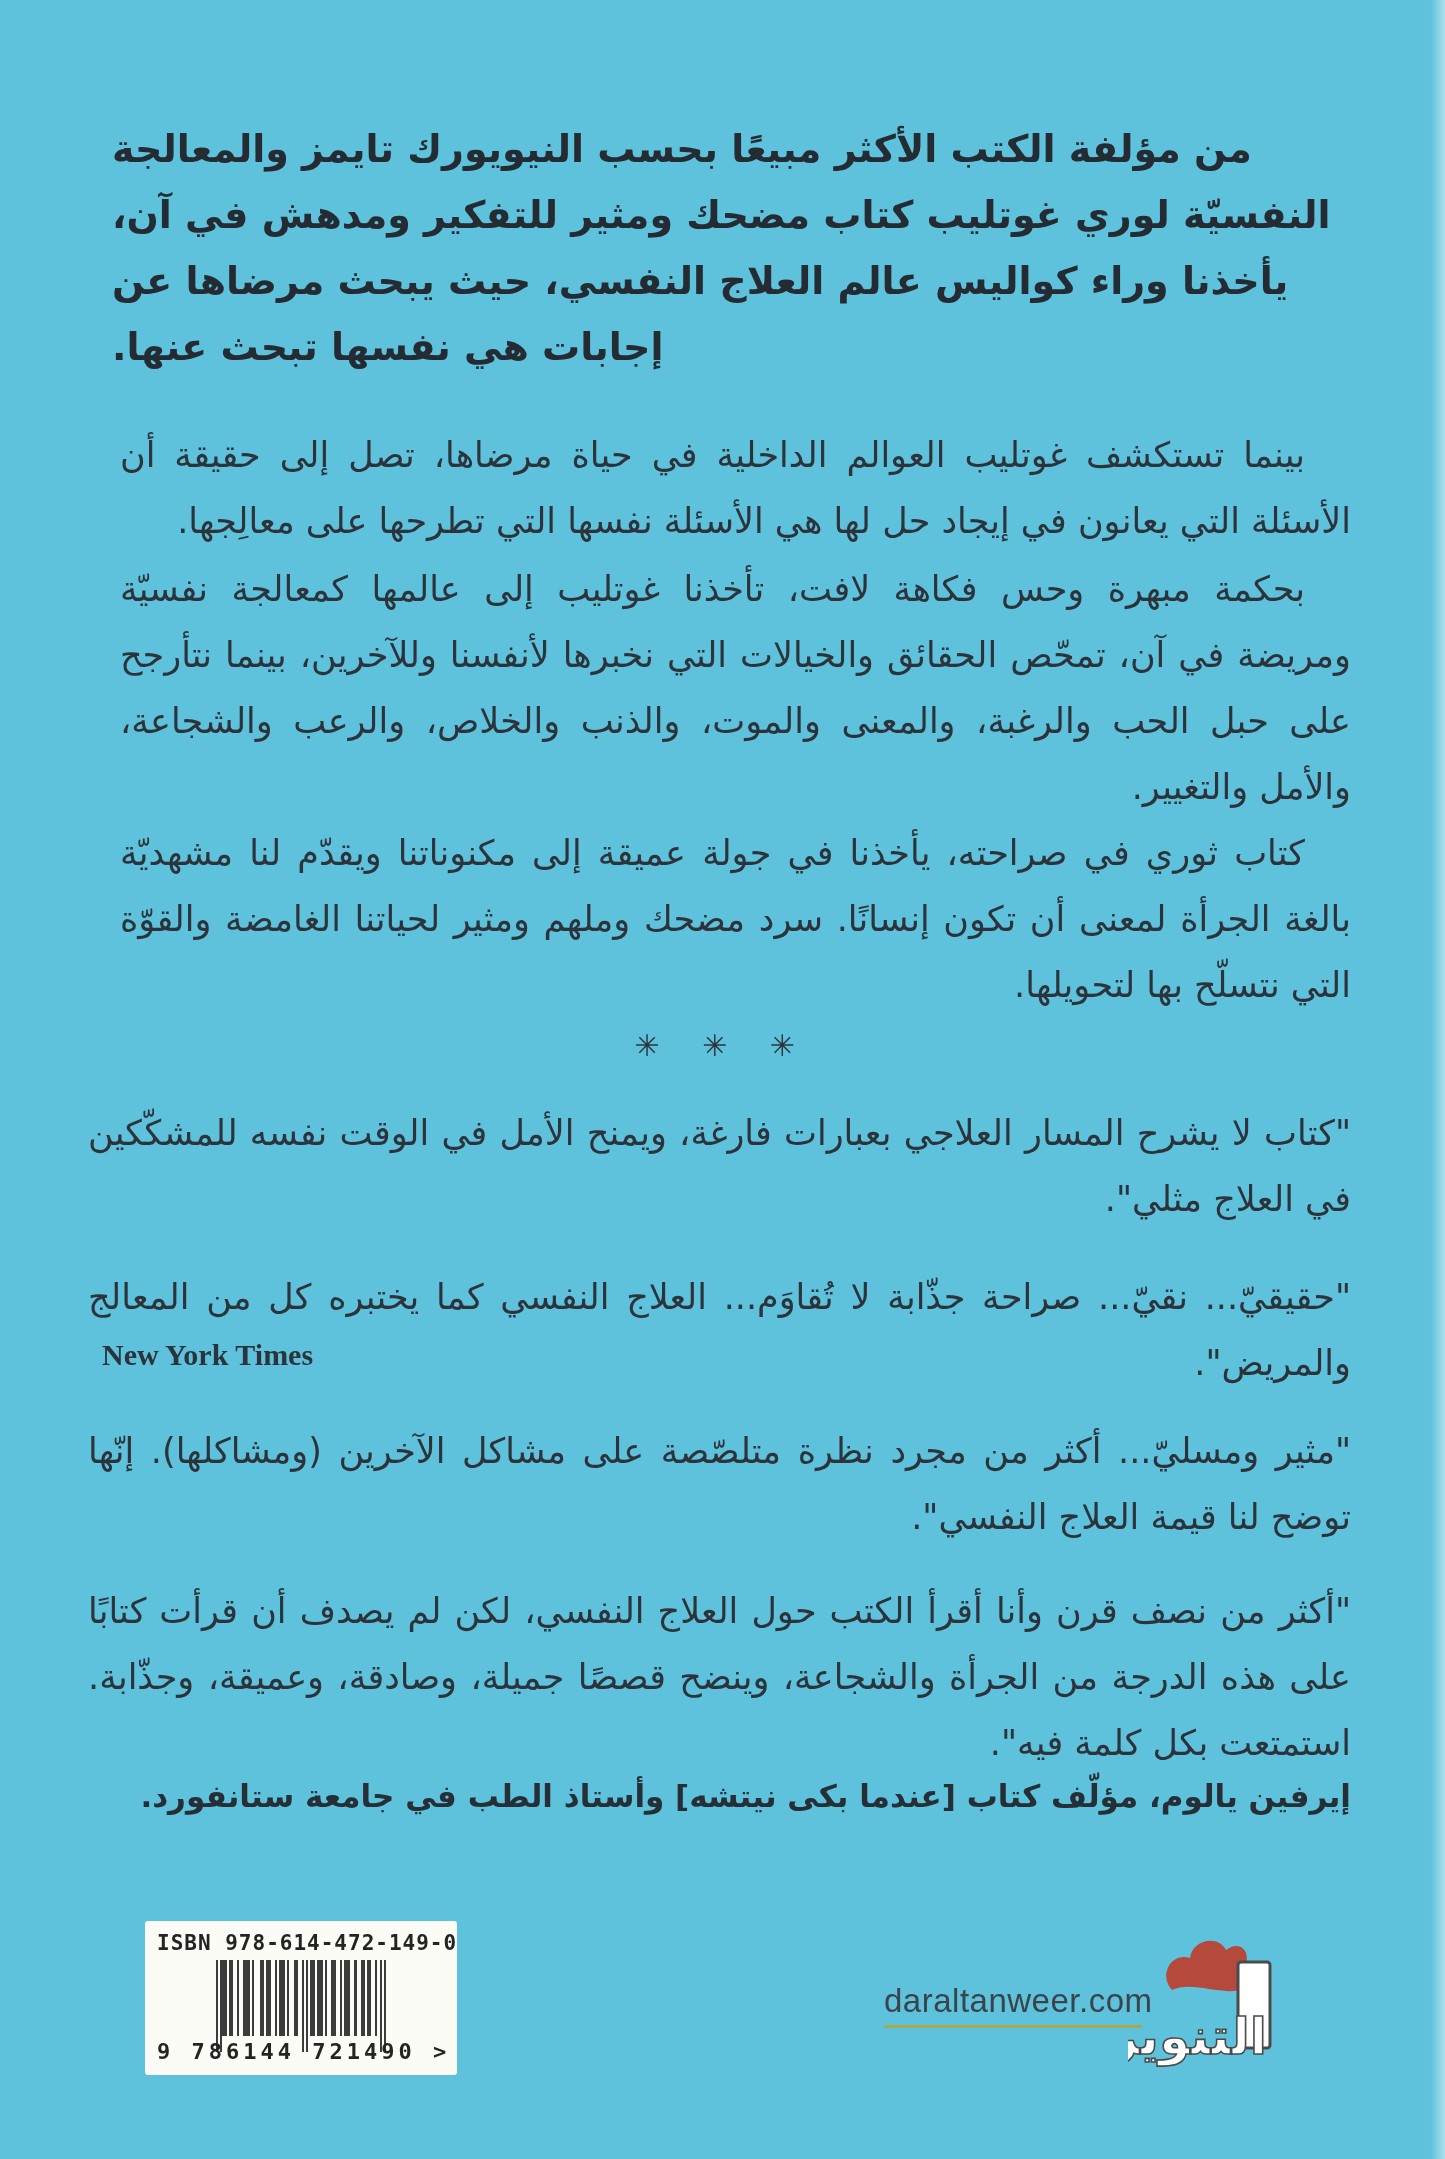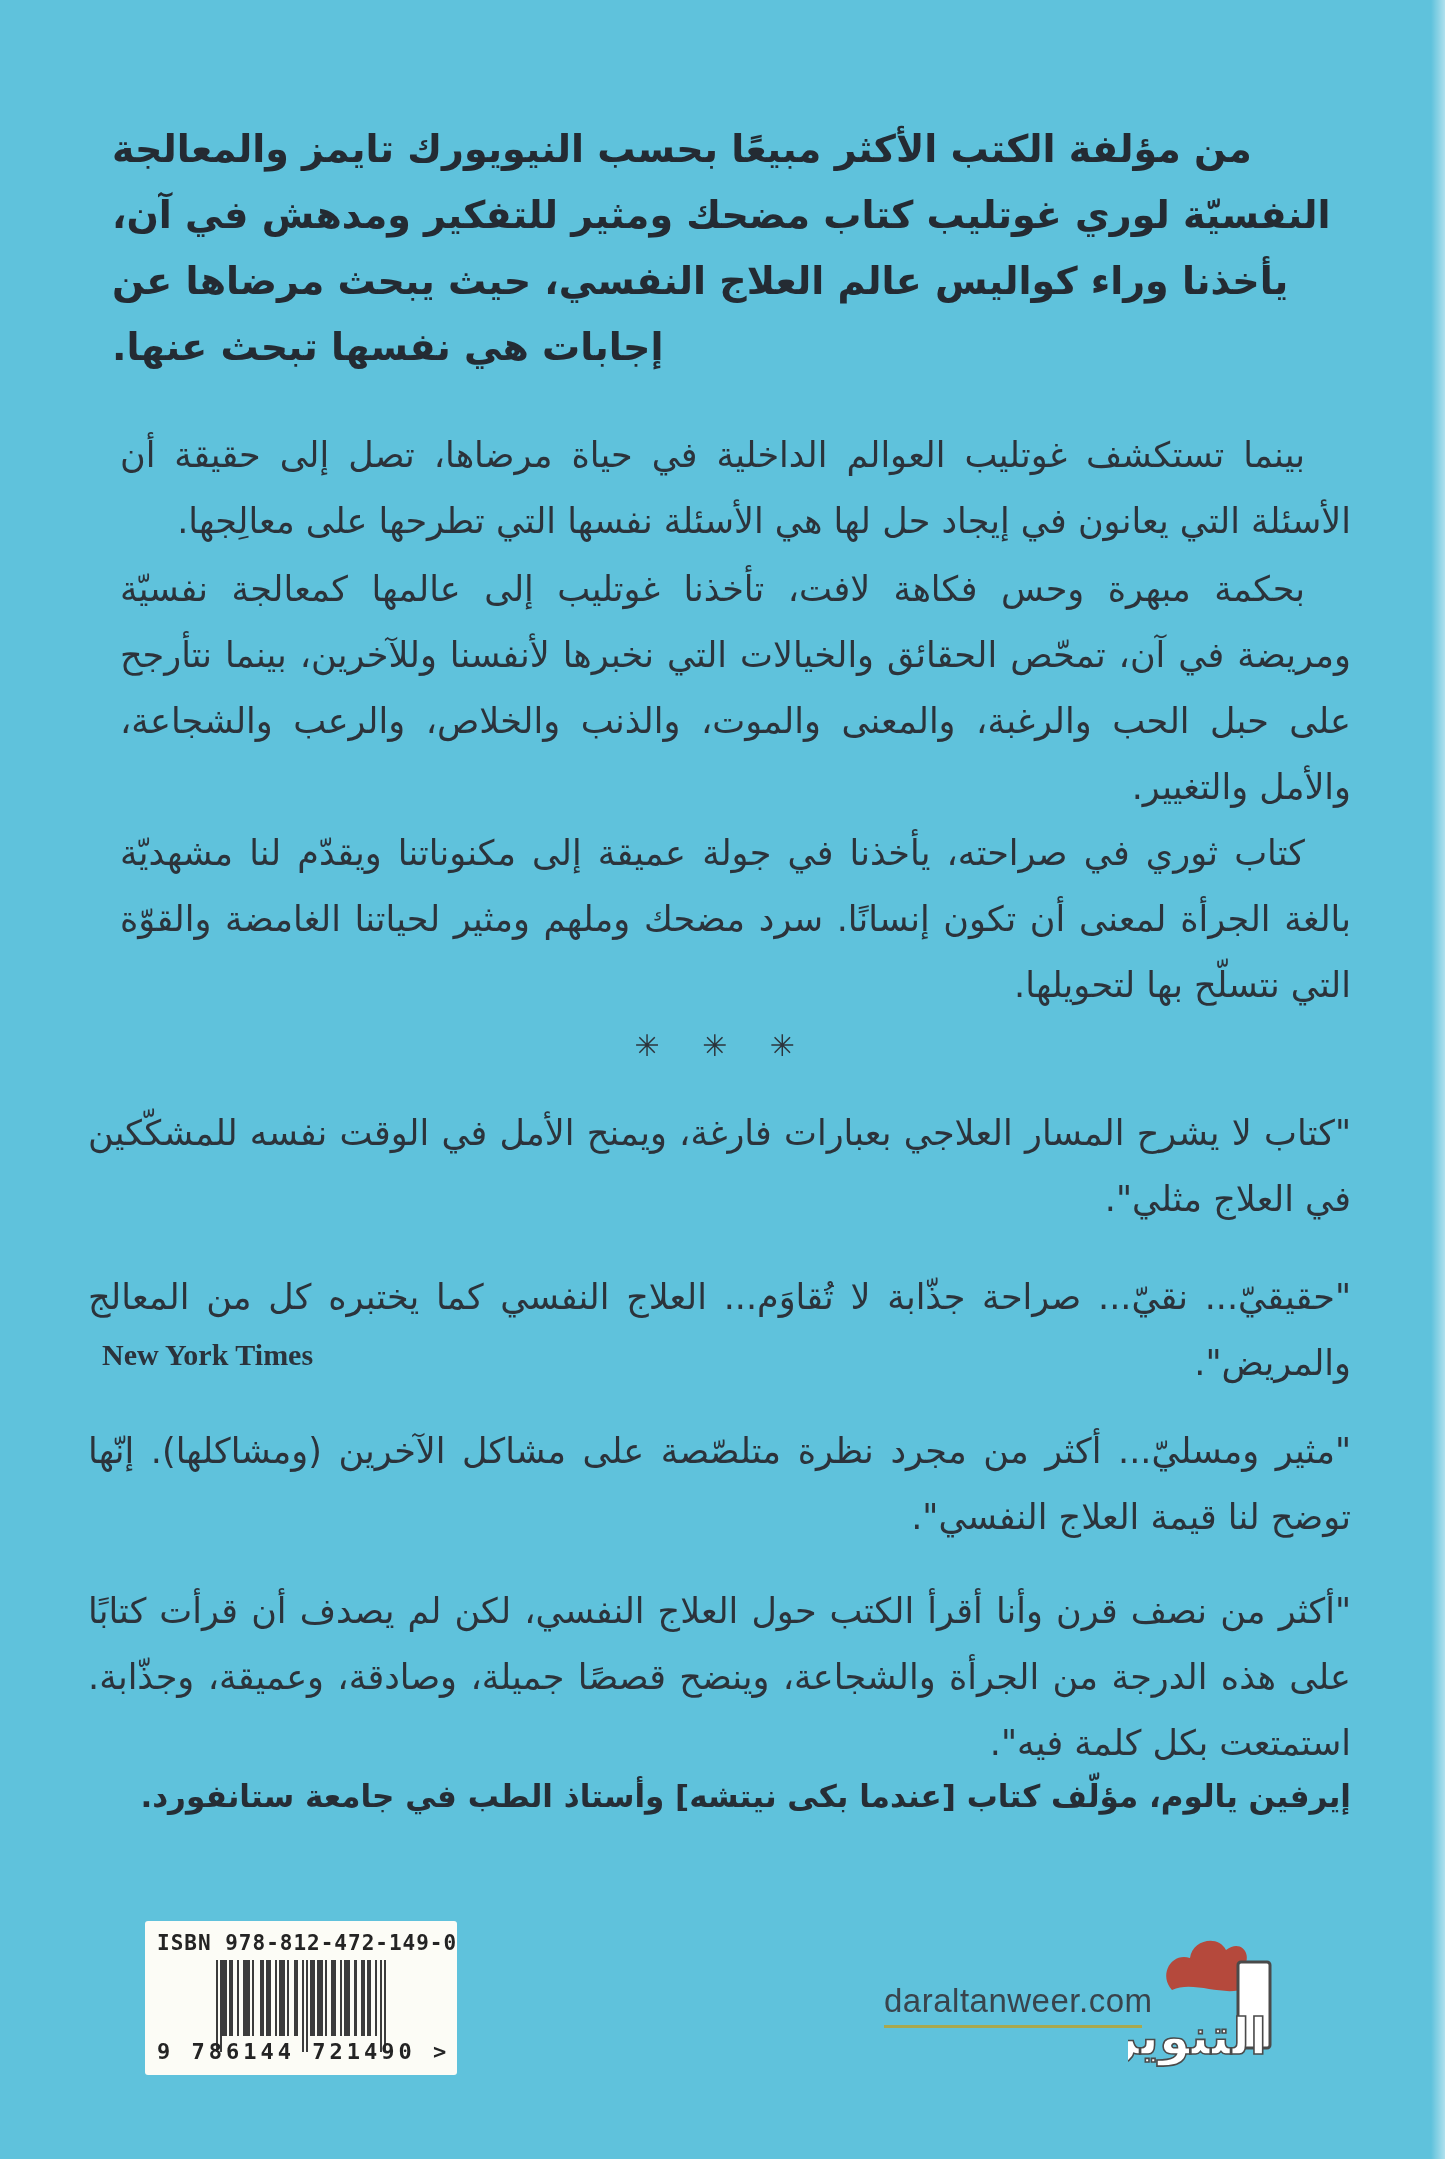--- a/index.html
+++ b/index.html
@@ -105,21 +105,21 @@
   <span>"مثير ومسليّ... أكثر من مجرد نظرة متلصّصة على مشاكل الآخرين (ومشاكلها). إنّها توضح لنا قيمة العلاج النفسي".</span>
 </div>
 
 <div class="quote ar" id="q4">
   <span>"أكثر من نصف قرن وأنا أقرأ الكتب حول العلاج النفسي، لكن لم يصدف أن قرأت كتابًا على هذه الدرجة من الجرأة والشجاعة، وينضح قصصًا جميلة، وصادقة، وعميقة، وجذّابة. استمتعت بكل كلمة فيه".</span>
 </div>
 
 <div class="yalom ar">إيرفين يالوم، مؤلّف كتاب [عندما بكى نيتشه] وأستاذ الطب في جامعة ستانفورد.</div>
 
 <div class="barcode-box">
-  <div class="isbn">ISBN 978-812-472-149-0</div>
+  <div class="isbn">ISBN 978-614-472-149-0</div>
   <div class="bars" id="bars">
       <i class="tall" style="width: 2.1px;"></i>
       <i class="sp" style="width: 2.1px;"></i>
       <i class="tall" style="width: 2.1px;"></i>
       <i style="width: 4.2px;"></i>
       <i class="sp" style="width: 2.1px;"></i>
       <i style="width: 4.2px;"></i>
       <i class="sp" style="width: 4.2px;"></i>
       <i style="width: 2.1px;"></i>
       <i class="sp" style="width: 4.2px;"></i>

